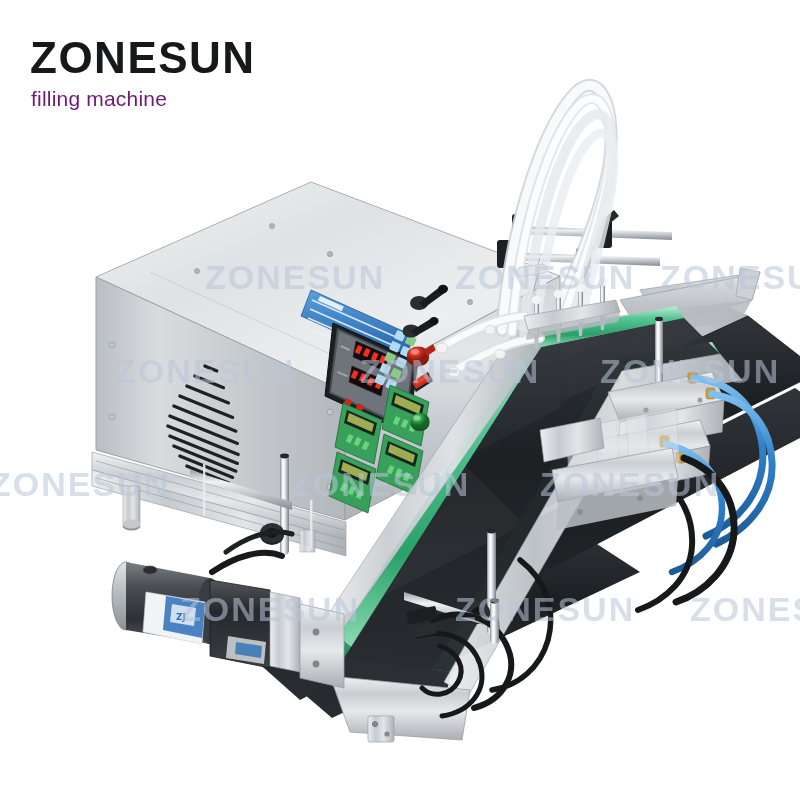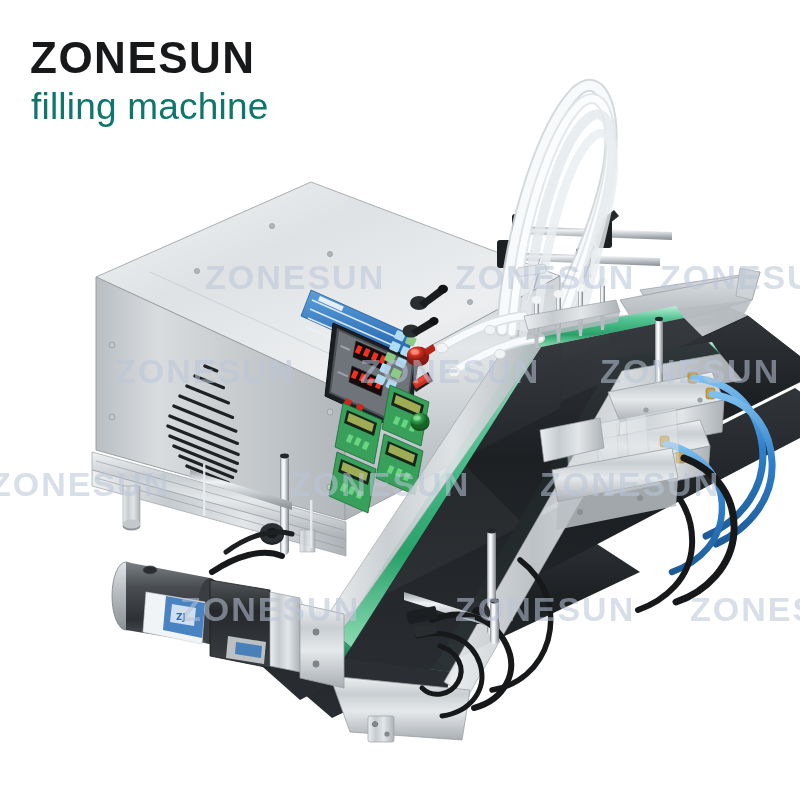--- a/index.html
+++ b/index.html
@@ -1,21 +1,21 @@
 <!DOCTYPE html>
 <html><head>
 <meta charset="utf-8">
 <style>
   html,body{margin:0;padding:0;background:#fff;}
   body{width:800px;height:800px;overflow:hidden;font-family:"Liberation Sans",sans-serif;}
   #stage{position:relative;width:800px;height:800px;background:#ffffff;overflow:hidden;border-radius:26px;}
 
   
   .brand{position:absolute;left:30px;top:36px;font-size:44px;font-weight:700;letter-spacing:1.5px;color:#17181a;line-height:1;}
-  .subtitle{position:absolute;left:31px;top:88px;font-size:37px;font-weight:400;color:#0f766e;line-height:1;letter-spacing:.2px;}
+  .subtitle{position:absolute;left:31px;top:88px;font-size:21px;font-weight:400;color:#701a75;line-height:1;letter-spacing:.2px;}
 
   
   .wm{position:absolute;font-size:34px;font-weight:700;letter-spacing:2px;color:#b9c6d8;opacity:.55;white-space:nowrap;pointer-events:none;user-select:none;}
 
   
   .p{position:absolute;}
 </style>
 </head>
 <body>
 

